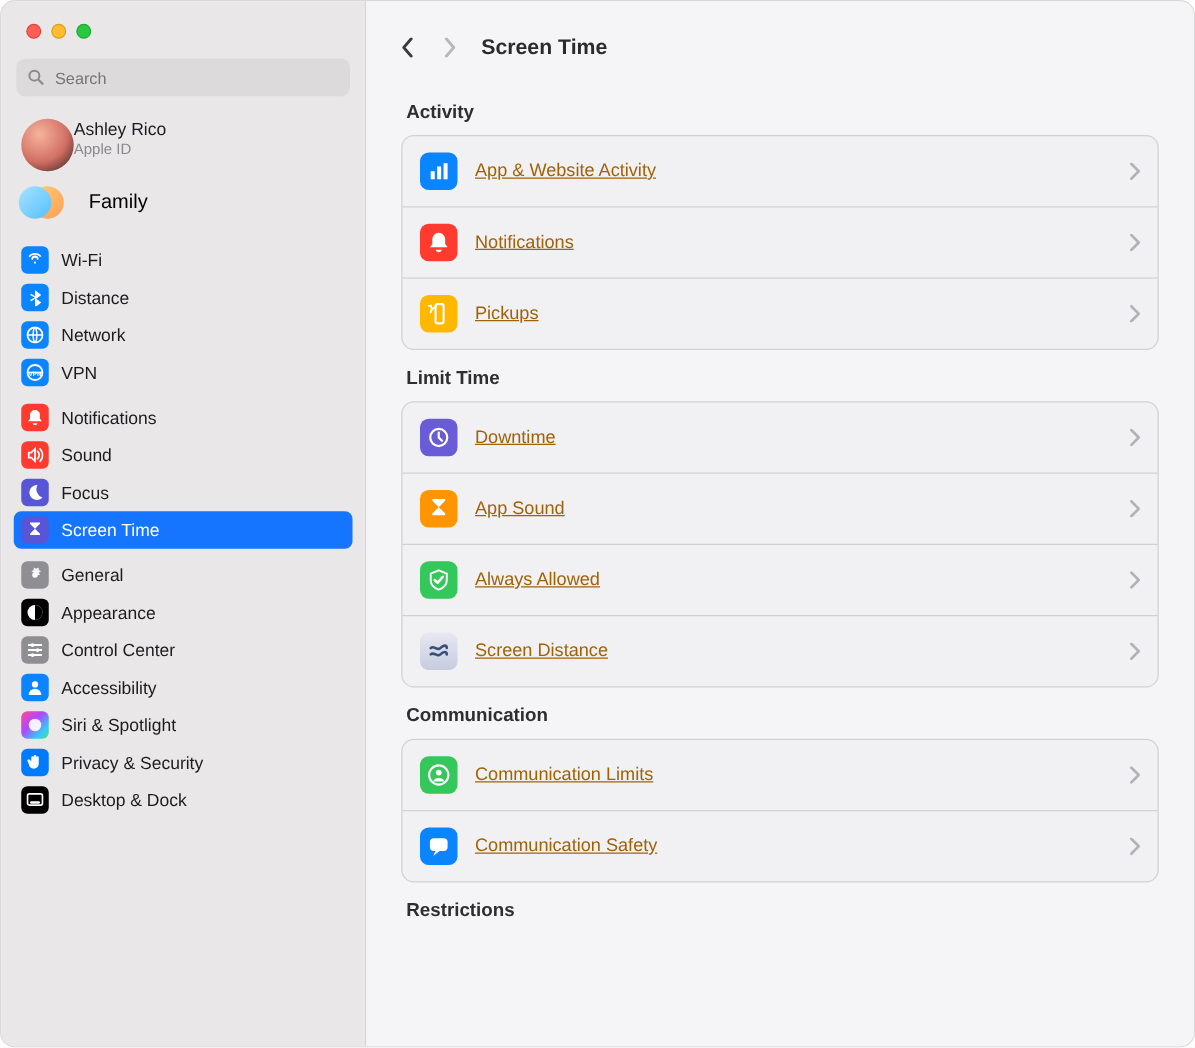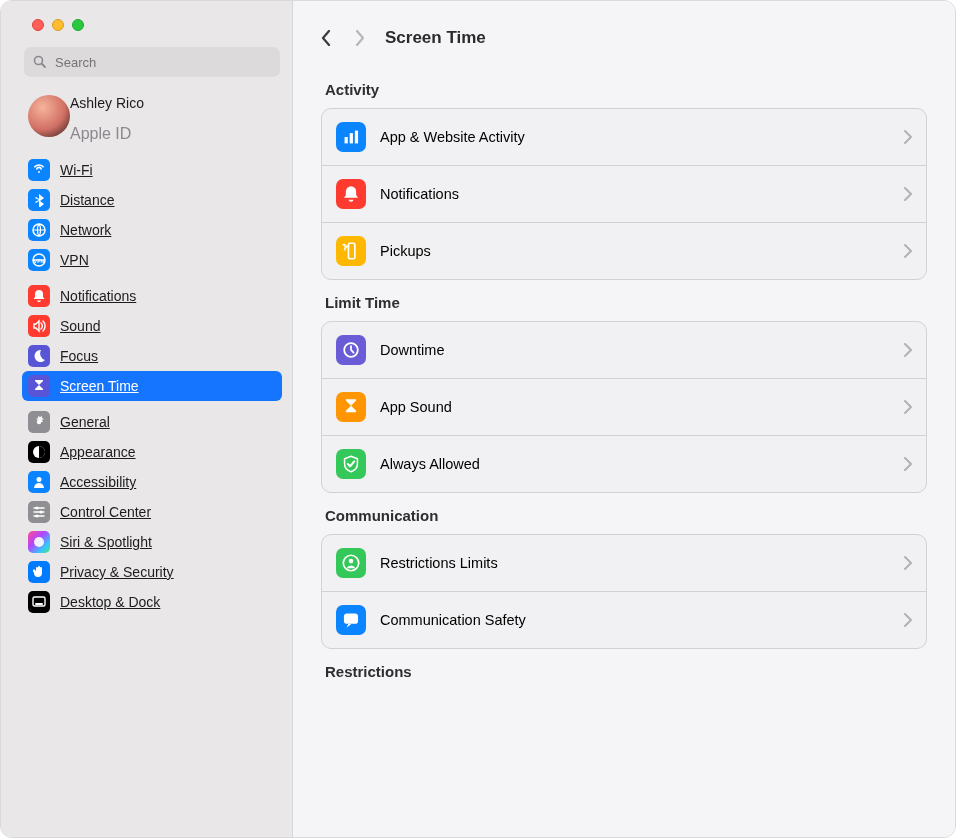--- a/index.html
+++ b/index.html
@@ -1,56 +1,56 @@
 <!DOCTYPE html>
 <html><head>
 <meta charset="utf-8">
 <style>
   :root { --sidebar-bg:#e9e7e8; --content-bg:#f5f4f6; --border:#d6d6d8; --text:#1c1c1e; --sub:#8a8a8e; --sel:#1675ff; --section-border:#d1d1d3; --row-bg:#f1f0f2; }
   * { box-sizing:border-box; font-family:-apple-system,"SF Pro Text","Helvetica Neue",Arial,sans-serif; }
   body { margin:0; background:#fff; }
   .window { width:956px; height:838px; margin:0 auto; display:flex; overflow:hidden; border-radius:12px; border:1px solid #d9d9db; box-shadow:0 4px 24px rgba(0,0,0,.06) inset; }
   
-  .sidebar { width:292px; background:var(--sidebar-bg); border-right:1px solid var(--border); display:flex; flex-direction:column; padding:0 0 0 11px; }
+  .sidebar { width:292px; background:var(--sidebar-bg); border-right:1px solid var(--border); display:flex; flex-direction:column; padding:0 0 0 0; }
   .traffic { display:flex; gap:8px; padding:18px 0 0 20px; }
   .dot { width:12px; height:12px; border-radius:50%; }
   .dot.r{background:#ff5f57;border:1px solid #e24238;} .dot.y{background:#febc2e;border:1px solid #d79e22;} .dot.g{background:#28c840;border:1px solid #1faa2e;}
   .search { margin:16px 12px 10px 12px; height:30px; background:#dcdadb; border-radius:7px; display:flex; align-items:center; padding:0 9px; color:#848488; font-size:13px; gap:6px;}
   .search svg{width:14px;height:14px;fill:#8a8a8e;}
   .search input { flex:1; border:none; background:transparent; outline:none; font-size:13px; color:#444; }
   .acct { display:flex; padding:8px 14px 6px 16px; cursor:default;}
   .avatar { width:42px; height:42px; border-radius:50%; background:radial-gradient(circle at 35% 30%,#f6b49c,#d16f64 55%,#2a1a1a);}
   .acct .name{font-size:14px; font-weight:500; color:var(--text);}
-  .acct .sub{font-size:16px; color:var(--sub); margin-top:14px;}
+  .acct .sub{font-size:12px; color:var(--sub); margin-top:1px;}
   .family { display:flex; align-items:center; gap:12px; padding:6px 14px 12px 16px;}
   .family-ico { width:42px; display:flex; justify-content:center;}
   .fam-badge {width:26px;height:26px;border-radius:50%;background:linear-gradient(135deg,#ffd070,#ff9e58);position:relative;}
   .fam-badge::after{content:"";position:absolute;width:26px;height:26px;border-radius:50%;background:linear-gradient(135deg,#a6e3ff,#57bfff);left:-10px;top:0;}
   .side-group { margin-top:6px; }
-  .side-item { display:flex; align-items:center; gap:10px; margin:0 10px; padding:4px 8px 4px 6px; border-radius:6px; font-size:14px; color:var(--text); cursor:default;text-decoration:underline;}
+  .side-item { display:flex; align-items:center; gap:10px; margin:0 10px; padding:4px 8px 4px 6px; border-radius:6px; font-size:14px; color:var(--text); cursor:default;}
   .side-item.sel { background:var(--sel); color:#fff; }
   .side-item.sel .ic{filter:none;}
   .ic { width:22px; height:22px; border-radius:5px; display:flex; align-items:center; justify-content:center; flex:0 0 22px;}
   .ic svg{width:14px;height:14px;fill:#fff;}
   .lbl { line-height:22px; }
   
   .content { flex:1; background:var(--content-bg); overflow:auto; padding:0; }
   .topbar { display:flex; align-items:center; gap:16px; padding:22px 24px 14px 24px;}
   .nav-ch { width:18px;height:30px; display:flex;align-items:center;justify-content:center;}
   .nav-ch svg{width:10px;height:16px;fill:none;stroke:#3b3b3d;stroke-width:2.2;stroke-linecap:round;stroke-linejoin:round;}
   .nav-ch.dis svg{stroke:#b7b7ba;}
   .page-title{font-size:17px;font-weight:700;color:#2b2b2d;}
   .main { padding:0 28px 24px 28px; }
   .section-hd{font-size:15px;font-weight:700;color:#2e2e30;margin:14px 0 10px 4px;}
   .panel { background:var(--row-bg); border:1px solid var(--section-border); border-radius:10px; overflow:hidden; }
   .row { display:flex; align-items:center; padding:13px 14px; gap:14px; cursor:default;}
   .row + .row { border-top:1px solid var(--section-border);}
   .row-ic { width:30px;height:30px;border-radius:7px; display:flex;align-items:center;justify-content:center; flex:0 0 30px;}
   .row-ic svg{width:18px;height:18px;fill:#fff;}
-  .row-lbl{font-size:14.5px;color:#000000;flex:1;}
+  .row-lbl{font-size:14.5px;color:#a16207;flex:1;text-decoration:underline;}
   .chev{width:8px;height:14px;}
   .chev svg{width:8px;height:14px;fill:none;stroke:#b2b2b6;stroke-width:2;stroke-linecap:round;stroke-linejoin:round;}
 
   
   .bg-blue{background:#0a84ff;} .bg-red{background:#ff3b30;} .bg-yellow{background:#ffb800;}
   .bg-purple{background:#6a5cd7;} .bg-gray{background:#8e8e93;}
   .bg-black{background:#000;} .bg-mesh{background:linear-gradient(135deg,#ff4d8d,#b245ff 40%,#34c8ff 75%,#54e36e);} 
   .bg-indigo{background:#5856d6;} .bg-orange{background:#ff9500;} .bg-green{background:#34c759;}
   .bg-skyline{background:linear-gradient(180deg,#e7e9f1,#c6cbe0);}
   .bg-deepblue{background:#007aff;}
@@ -168,20 +168,26 @@
       <input type="text" placeholder="Search" style="">
     </div>
 
     <div class="acct">
       <div class="avatar"></div>
       <div>
         <div class="name">Ashley Rico</div>
         <div class="sub">Apple ID</div>
       </div>
     </div>
+    <div class="family">
+      <div class="family-ico">
+          <span class="fam-badge"></span>
+        </div>
+      <div class="lbl">Family</div>
+    </div>
 
     <div id="side-groups">
         <div class="side-group">
           <div class="side-item">
             <span class="ic bg-blue">
               <svg viewBox="0 0 14 14">
                 <use href="#i-wifi"></use>
               </svg>
             </span>
             <span class="lbl">Wi-Fi</span>
@@ -256,34 +262,34 @@
           </div>
           <div class="side-item">
             <span class="ic bg-black">
               <svg viewBox="0 0 14 14">
                 <use href="#i-appearance"></use>
               </svg>
             </span>
             <span class="lbl">Appearance</span>
           </div>
           <div class="side-item">
+            <span class="ic bg-gray">
+              <svg viewBox="0 0 14 14">
+                <use href="#i-sliders"></use>
+              </svg>
+            </span>
+            <span class="lbl">Control Center</span>
+          </div>
+          <div class="side-item">
             <span class="ic bg-blue">
               <svg viewBox="0 0 14 14">
                 <use href="#i-person"></use>
               </svg>
             </span>
             <span class="lbl">Accessibility</span>
-          </div>
-          <div class="side-item">
-            <span class="ic bg-gray">
-              <svg viewBox="0 0 14 14">
-                <use href="#i-sliders"></use>
-              </svg>
-            </span>
-            <span class="lbl">Control Center</span>
           </div>
           <div class="side-item">
             <span class="ic bg-mesh">
               <svg viewBox="0 0 14 14">
                 <use href="#i-siri"></use>
               </svg>
             </span>
             <span class="lbl">Siri &amp; Spotlight</span>
           </div>
           <div class="side-item">
@@ -385,30 +391,41 @@
             <span class="row-ic bg-green">
               <svg viewBox="0 0 14 14">
                 <use href="#i-check-shield"></use>
               </svg>
             </span>
             <span class="row-lbl">Always Allowed</span>
             <span class="chev"><svg viewBox="0 0 8 14">
                 <polyline points="1,1 7,7 1,13"></polyline>
               </svg></span>
           </div>
+          <div class="row">
+            <span class="row-ic bg-skyline">
+              <svg viewBox="0 0 14 14">
+                <use href="#i-waves"></use>
+              </svg>
+            </span>
+            <span class="row-lbl">Screen Distance</span>
+            <span class="chev"><svg viewBox="0 0 8 14">
+                <polyline points="1,1 7,7 1,13"></polyline>
+              </svg></span>
+          </div>
         </div>
         <div class="section-hd">Communication</div>
         <div class="panel">
           <div class="row">
             <span class="row-ic bg-green">
               <svg viewBox="0 0 14 14">
                 <use href="#i-person-circle"></use>
               </svg>
             </span>
-            <span class="row-lbl">Restrictions Limits</span>
+            <span class="row-lbl">Communication Limits</span>
             <span class="chev"><svg viewBox="0 0 8 14">
                 <polyline points="1,1 7,7 1,13"></polyline>
               </svg></span>
           </div>
           <div class="row">
             <span class="row-ic bg-blue">
               <svg viewBox="0 0 14 14">
                 <use href="#i-chat"></use>
               </svg>
             </span>

